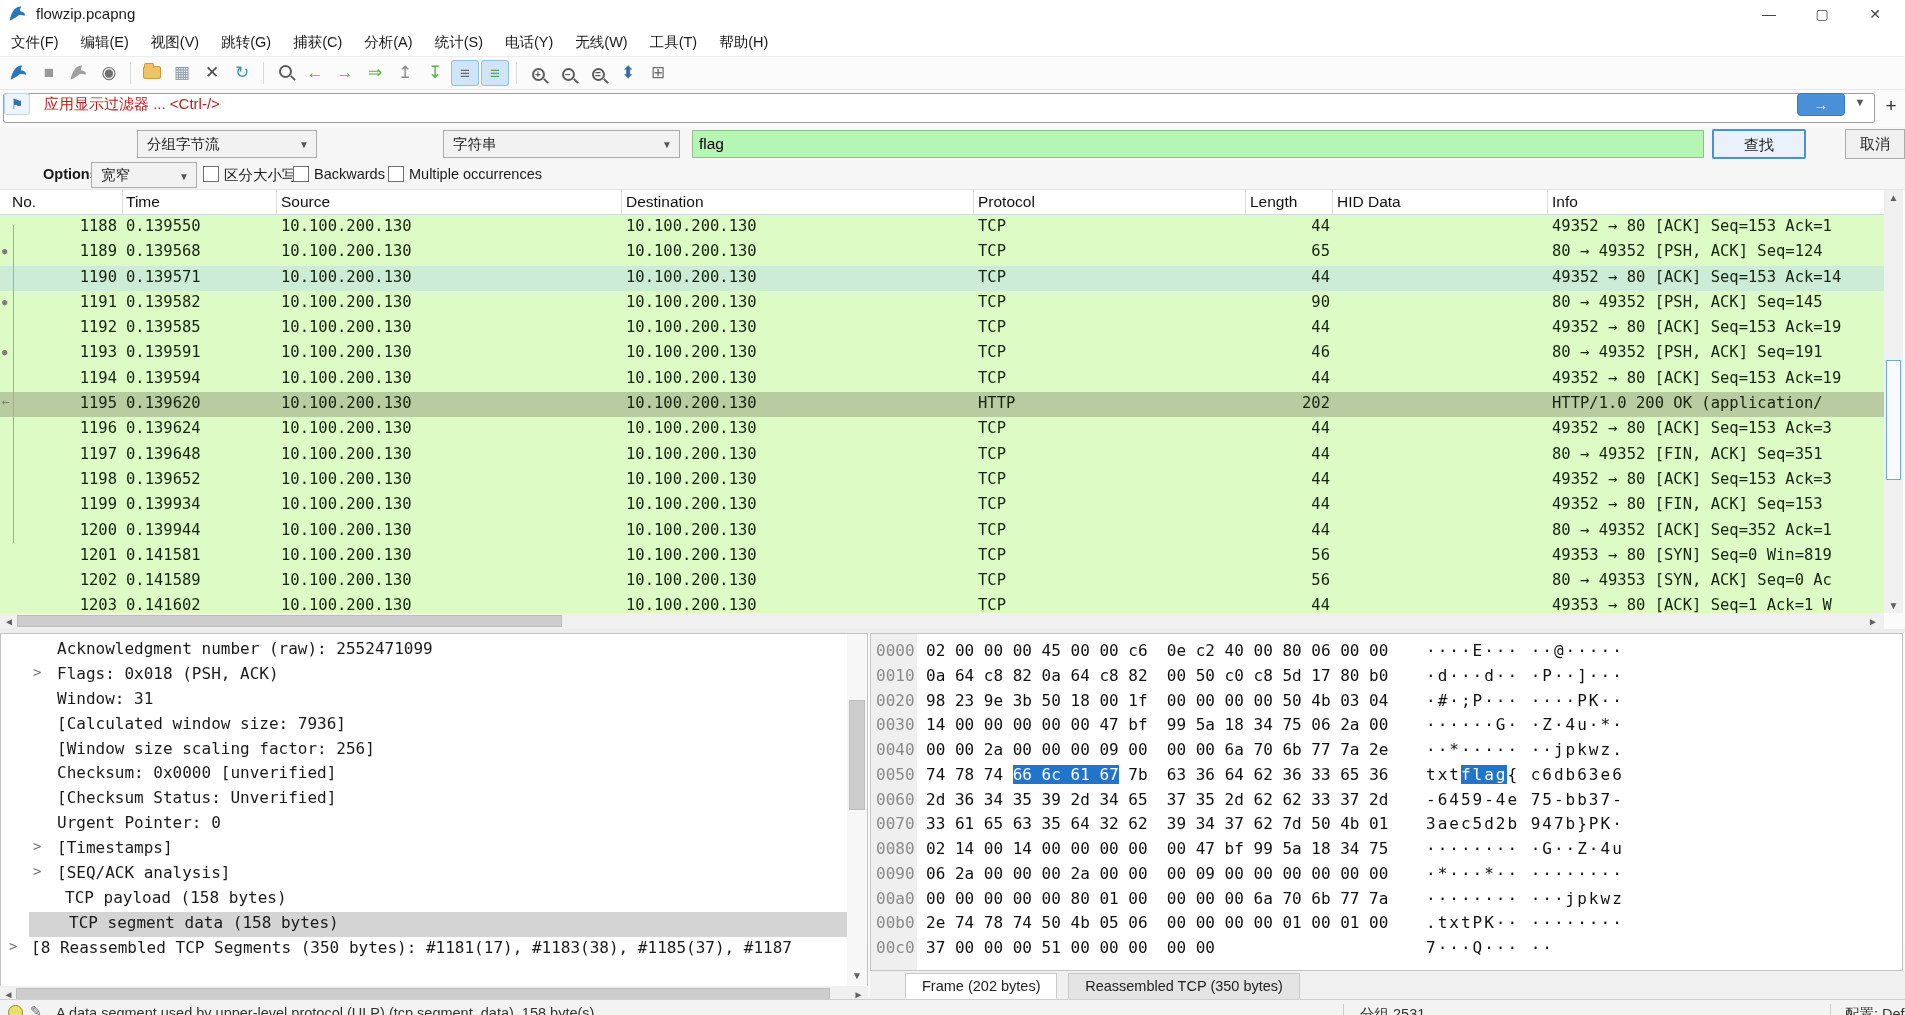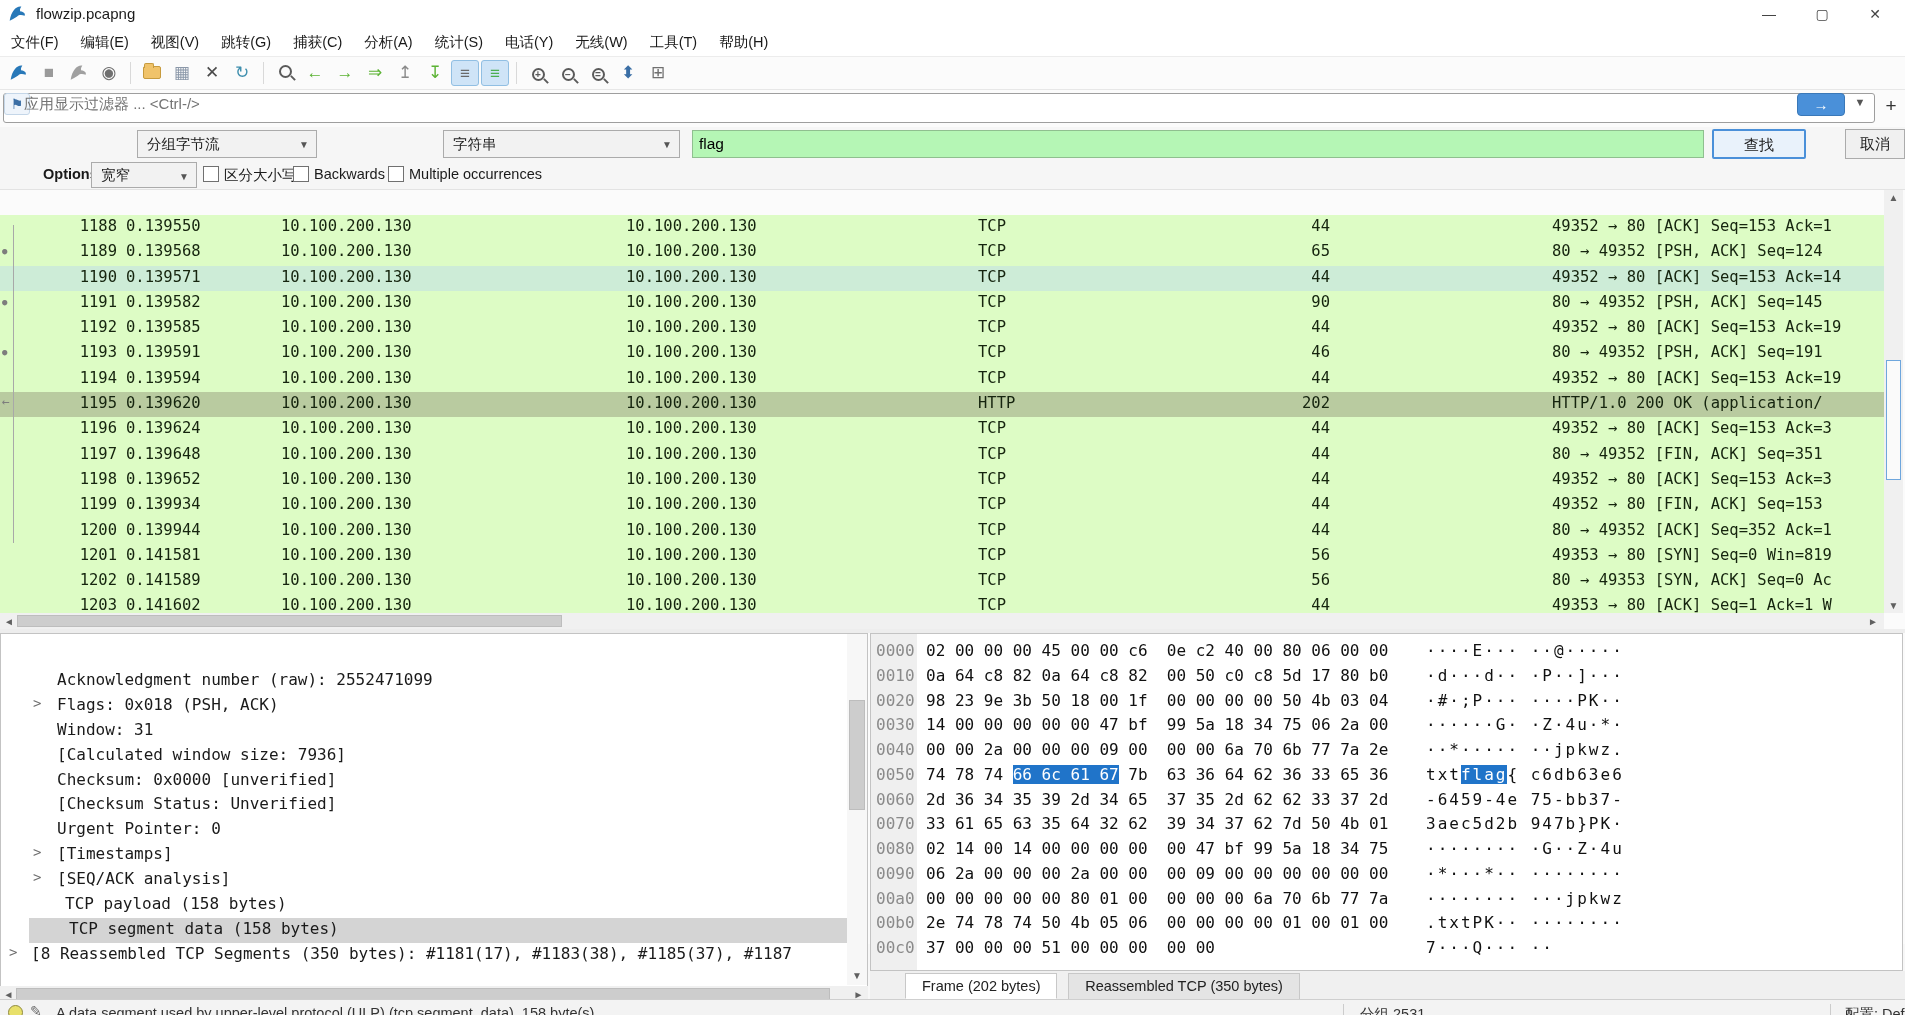--- a/index.html
+++ b/index.html
@@ -33,21 +33,21 @@
   .foldr { display:inline-block; width:18px; height:13px; background:#f0c36a; border:1px solid #c79b3e;
          border-radius:2px; position:relative; margin-top:6px; }
   .foldr::before { content:""; position:absolute; left:0; top:-4px; width:8px; height:4px;
          background:#f0c36a; border:1px solid #c79b3e; border-bottom:none; border-radius:2px 2px 0 0; }
 
   
   #filterbar { left:0; top:90px; width:1905px; height:37px; background:#fbfbfb; }
   #filter-field { left:3px; top:3px; width:1872px; height:30px; background:#ffffff; border:1px solid #9e9e9e; border-radius:3px; }
   #filter-bookmark { left:4px; top:3px; width:26px; height:22px; border:1px solid #c4d6e8; background:#eef4fb;
         border-radius:3px; color:#3b6ea5; text-align:center; line-height:21px; font-size:14px; }
-  #filter-placeholder { left:24px; top:5px; font-size:15px; color:#737373; }
+  #filter-placeholder { left:44px; top:5px; font-size:15px; color:#b91c1c; }
   #filter-apply { left:1797px; top:3px; width:48px; height:23px; background:#4a90d9; border:1px solid #3a78b8;
         border-radius:4px; color:#fff; text-align:center; line-height:21px; font-size:15px; font-weight:bold; }
   #filter-caret { left:1849px; top:6px; width:22px; height:18px; color:#555; text-align:center; font-size:11px; }
   #filter-add { left:1880px; top:4px; width:22px; height:24px; font-size:19px; color:#333; text-align:center; line-height:24px; }
 
   
   #findbar { left:0; top:127px; width:1905px; height:34px; background:#f6f6f6; }
   .dropdown { top:3px; height:28px; background:#f2f2f2; border:1px solid #ababab; font-size:14.5px;
         padding:4px 8px 0 9px; position:absolute; }
   .dd-caret { position:absolute; right:7px; top:8px; font-size:10px; color:#555; }
@@ -105,21 +105,21 @@
   #plist-vscroll-down { left:1886px; top:600px; width:15px; }
 
   #splitter { left:0; top:629px; width:1905px; height:4px; background:#ededed; }
 
   
   #detail-pane { left:0; top:633px; width:868px; height:370px; background:#ffffff; border:1px solid #c3c3c3; overflow:hidden; }
   .dline { position:relative; height:24.9px; font-family:"DejaVu Sans Mono",monospace; font-size:16px; white-space:nowrap; }
   .dline .dtxt { position:absolute; top:1px; }
   .dline .darr { position:absolute; top:1px; color:#6e6e6e; font-size:14px; }
   .dline.sel .dsel { position:absolute; left:28px; top:0; right:-400px; height:24.9px; background:#d4d4d4; }
-  #detail-lines { position:absolute; left:0; top:4px; width:1300px;margin-top:31px; }
+  #detail-lines { position:absolute; left:0; top:4px; width:1300px; }
   #detail-vscroll { left:847px; top:634px; width:20px; height:351px; background:#f7f7f7; }
   #detail-vthumb { left:849px; top:700px; width:16px; height:110px; }
   #detail-vdown { left:849px; top:970px; width:16px; }
   #detail-hscroll { left:0; top:986px; width:868px; height:17px; }
   #detail-hthumb { left:16px; top:988px; width:814px; height:13px; }
   #detail-hleft { left:2px; top:989px; width:13px; }
   #detail-hright { left:852px; top:989px; width:13px; }
 
   
   #hex-pane { left:870px; top:633px; width:1033px; height:338px; background:#ffffff; border:1px solid #c3c3c3; overflow:hidden; }
@@ -201,20 +201,37 @@
       <span class="dd-caret">▼</span>
     </div>
     <div class="chk" id="chk-case"></div>
     <span class="chk-label" id="lbl-case">区分大小写</span>
     <div class="chk" id="chk-back"></div>
     <span class="chk-label" id="lbl-back">Backwards</span>
     <div class="chk" id="chk-multi"></div>
     <span class="chk-label" id="lbl-multi">Multiple occurrences</span>
   </div>
 
+  <div class="abs" id="plist-header">
+      <span class="hcell" style="left: 12px;">No.</span>
+      <span class="hcell" style="left: 126px;">Time</span>
+      <span class="hcell" style="left: 281px;">Source</span>
+      <span class="hcell" style="left: 626px;">Destination</span>
+      <span class="hcell" style="left: 978px;">Protocol</span>
+      <span class="hcell" style="left: 1250px;">Length</span>
+      <span class="hcell" style="left: 1337px;">HID Data</span>
+      <span class="hcell" style="left: 1552px;">Info</span>
+      <div class="hsep" style="left: 122px;"></div>
+      <div class="hsep" style="left: 276px;"></div>
+      <div class="hsep" style="left: 621px;"></div>
+      <div class="hsep" style="left: 973px;"></div>
+      <div class="hsep" style="left: 1245px;"></div>
+      <div class="hsep" style="left: 1332px;"></div>
+      <div class="hsep" style="left: 1547px;"></div>
+    </div>
   <div class="abs" id="plist-rows">
       <div class="prow">
         <span class="pcell c-no">1188</span>
         <span class="pcell c-time">0.139550</span>
         <span class="pcell c-src">10.100.200.130</span>
         <span class="pcell c-dst">10.100.200.130</span>
         <span class="pcell c-proto">TCP</span>
         <span class="pcell c-len">44</span>
         <span class="pcell c-hid"></span>
         <span class="pcell c-info">49352 → 80 [ACK] Seq=153 Ack=1</span>
@@ -394,20 +411,23 @@
         </div>
         <div class="dline">
           <span class="darr" style="left: 32px;">&gt;</span>
           <span class="dtxt" style="left: 56px;">Flags: 0x018 (PSH, ACK)</span>
         </div>
         <div class="dline">
           <span class="dtxt" style="left: 56px;">Window: 31</span>
         </div>
         <div class="dline">
           <span class="dtxt" style="left: 56px;">[Calculated window size: 7936]</span>
+        </div>
+        <div class="dline">
+          <span class="dtxt" style="left: 56px;">[Window size scaling factor: 256]</span>
         </div>
         <div class="dline">
           <span class="dtxt" style="left: 56px;">Checksum: 0x0000 [unverified]</span>
         </div>
         <div class="dline">
           <span class="dtxt" style="left: 56px;">[Checksum Status: Unverified]</span>
         </div>
         <div class="dline">
           <span class="dtxt" style="left: 56px; text-align: right;">Urgent Pointer: 0</span>
         </div>

